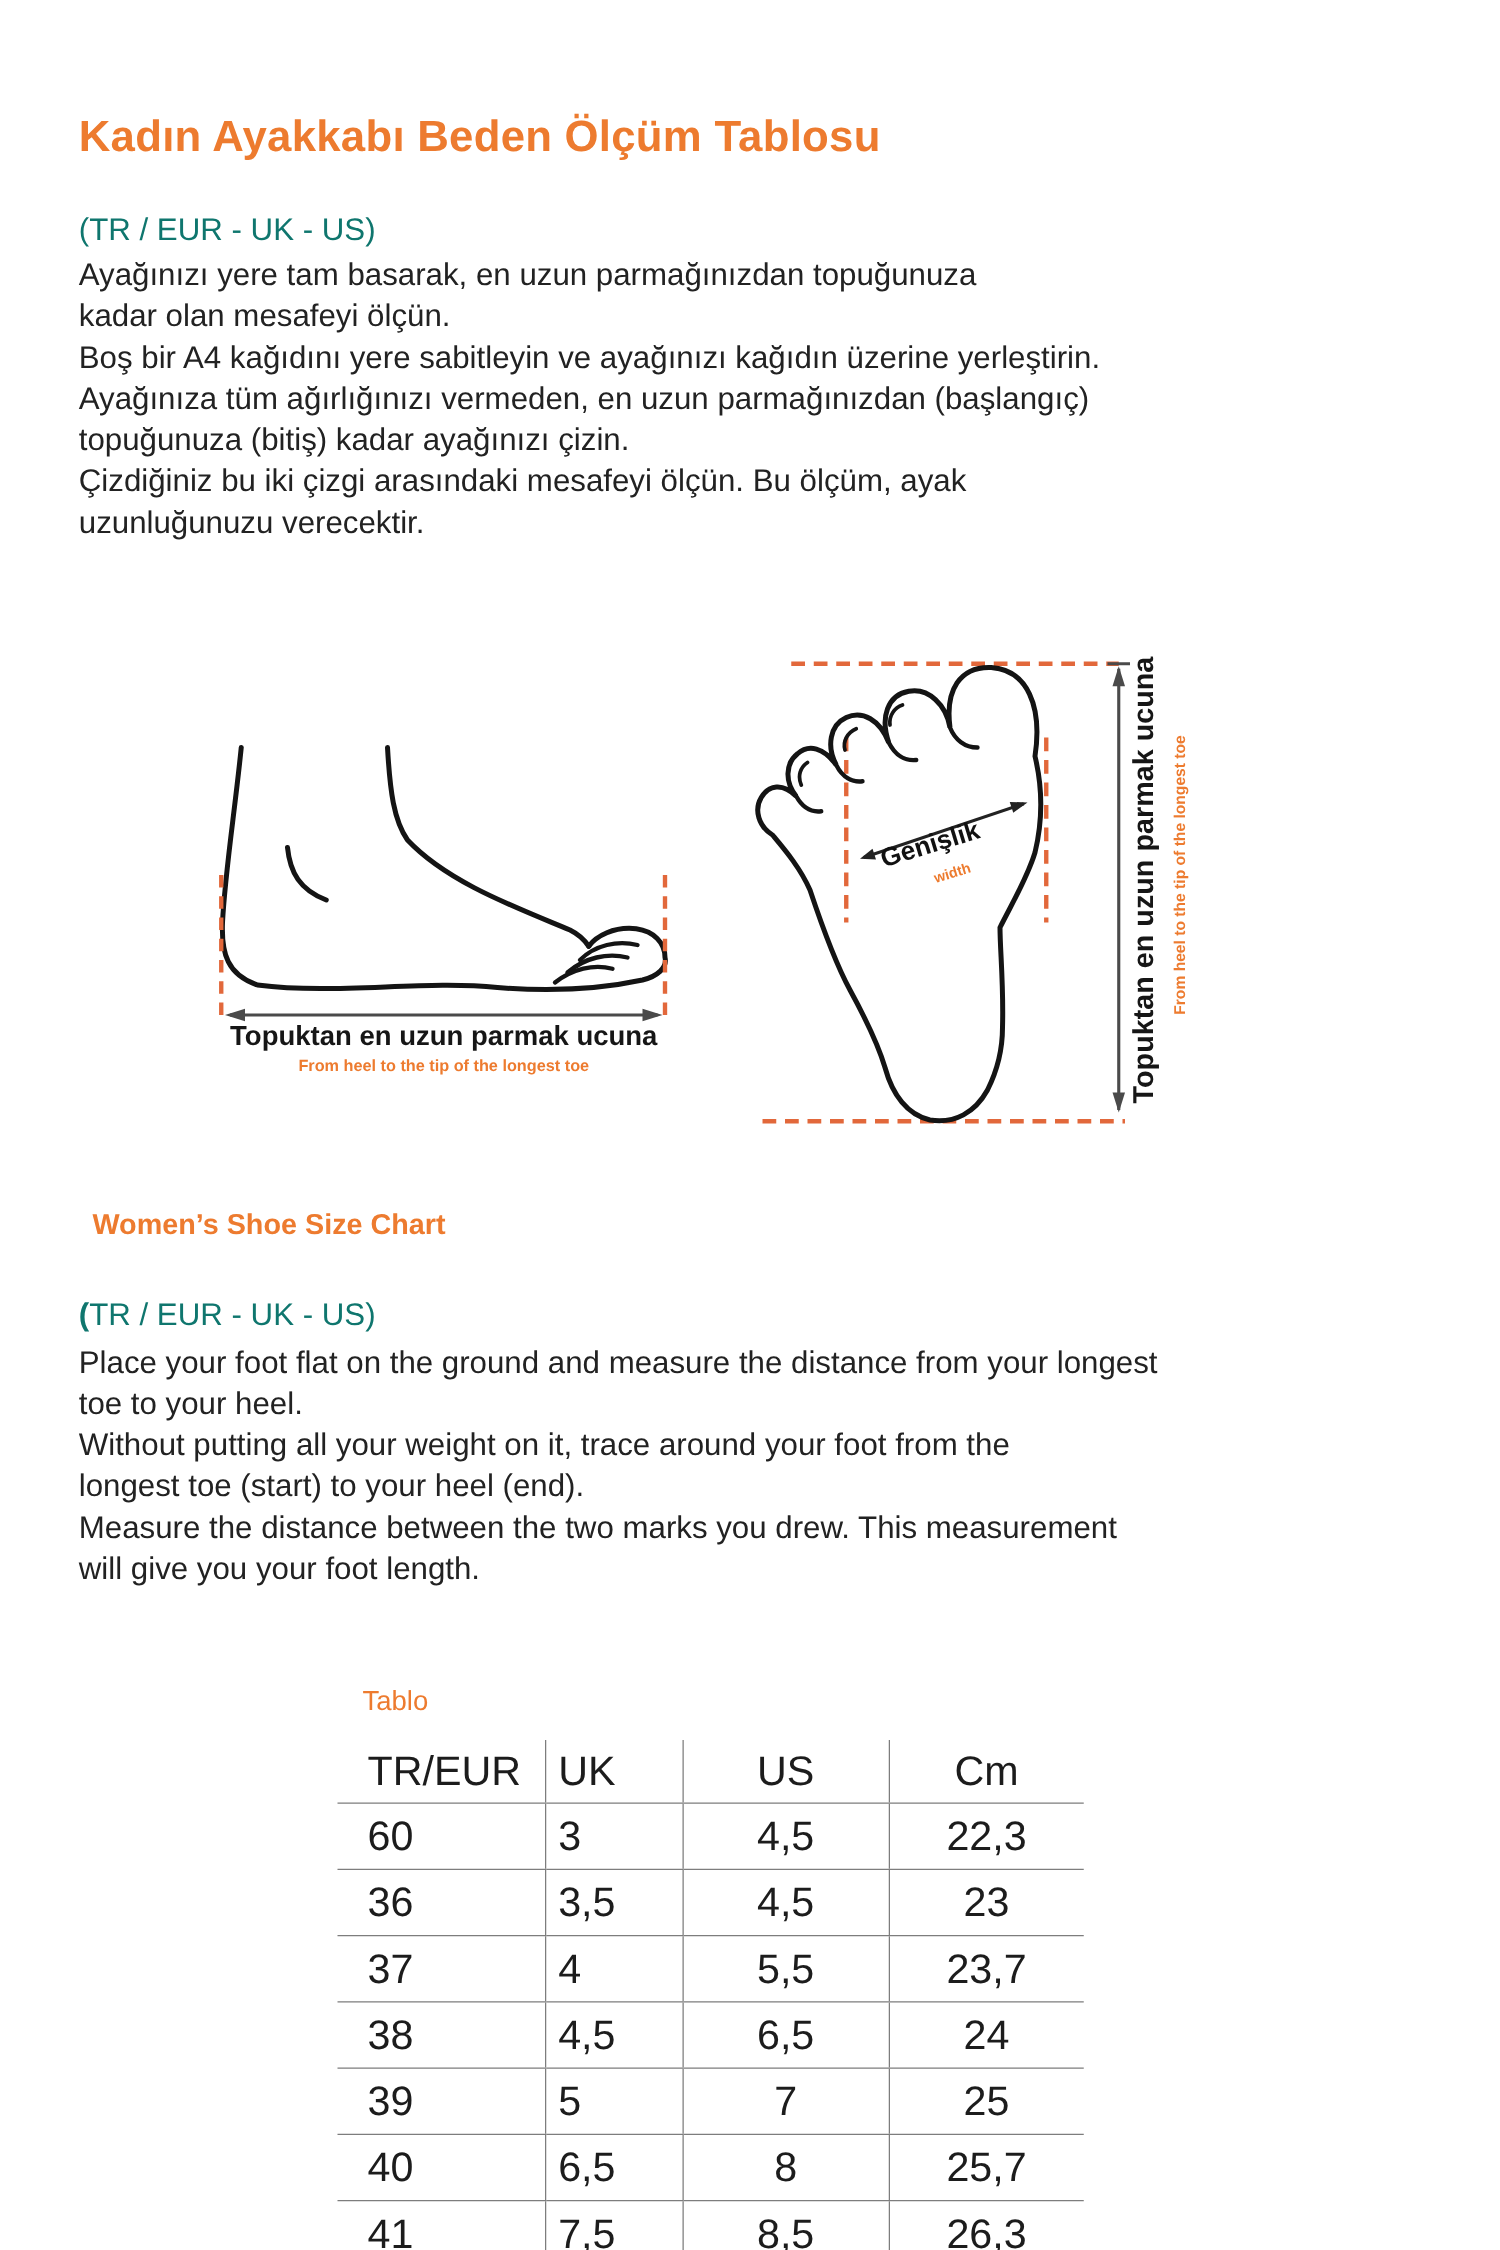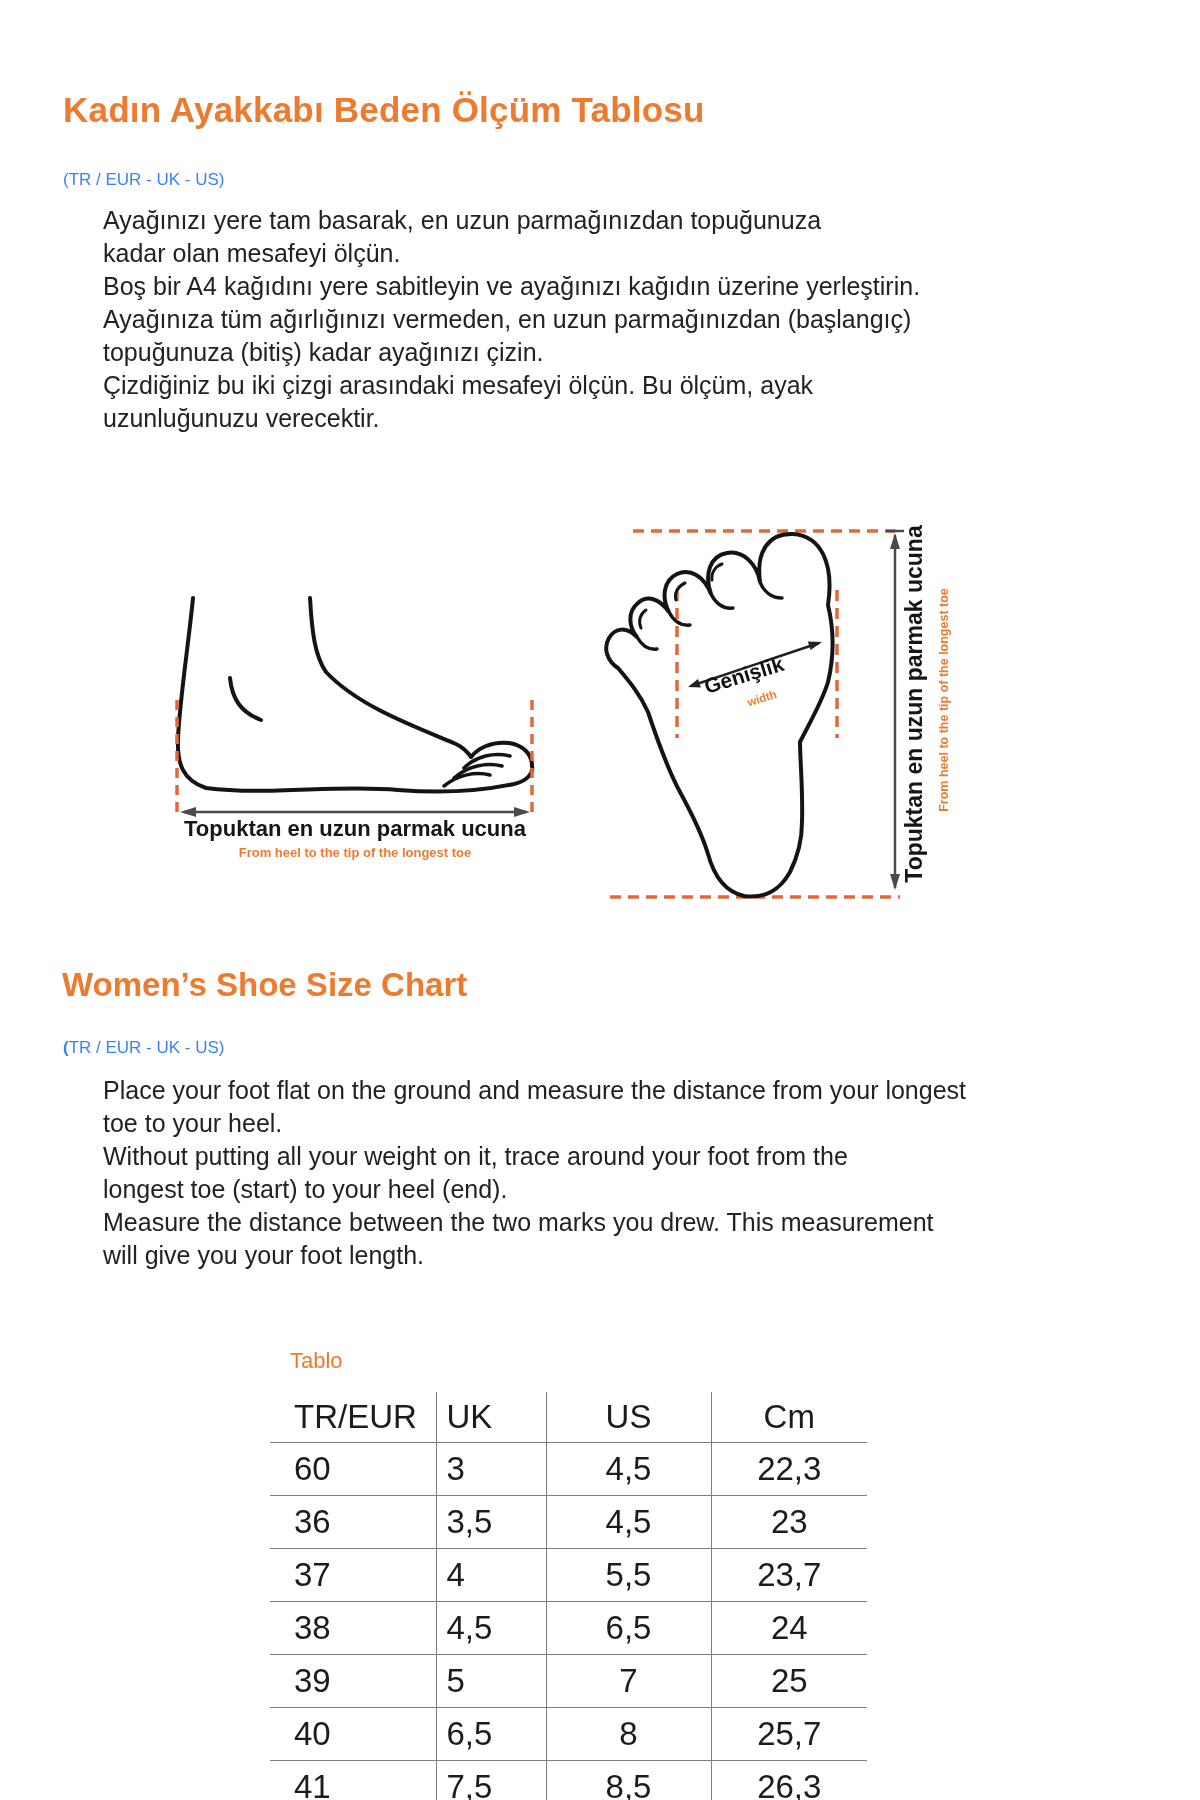--- a/index.html
+++ b/index.html
@@ -1,27 +1,27 @@
 <!DOCTYPE html>
 <html><head>
 <meta charset="utf-8">
 <style>
   html,body{margin:0;padding:0;background:#fff;}
   .page{position:relative;width:1200px;height:1800px;background:#ffffff;overflow:hidden;
         font-family:"Liberation Sans","DejaVu Sans",sans-serif;color:#1e1e1e;text-decoration:underline;}
 
   .tr-title{position:absolute;left:63px;top:90px;font-size:35px;font-weight:600;
             color:#ed7b2f;letter-spacing:.2px;}
-  .sub{position:absolute;left:63px;font-size:17px;font-weight:500;color:#3b82f6;}
+  .sub{position:absolute;left:63px;font-size:25px;font-weight:500;color:#0f766e;}
   .tr-sub{top:170px;}
-  .para{position:absolute;left:63px;font-size:25px;font-weight:500;color:#222;margin-left:40px;}
+  .para{position:absolute;left:63px;font-size:25px;font-weight:500;color:#222;}
   .para>div{height:33px;line-height:33px;white-space:nowrap;}
   .tr-para{top:204px;}
 
-  .en-title{position:absolute;left:62px;top:966px;font-size:33px;font-weight:700;color:#ed7b2f;}
+  .en-title{position:absolute;left:74px;top:966px;font-size:23px;font-weight:700;color:#ed7b2f;}
   .en-sub{top:1038px;}
   .en-sub b{font-weight:700;}
   .en-para{top:1074px;}
 
   .svgbox{position:absolute;}
   .side-svg{left:118px;top:578px;}
   .sole-svg{left:550px;top:432px;}
 
   .tbl-caption{position:absolute;left:290px;top:1348px;font-size:22px;font-weight:500;color:#ed7b2f;}
 

